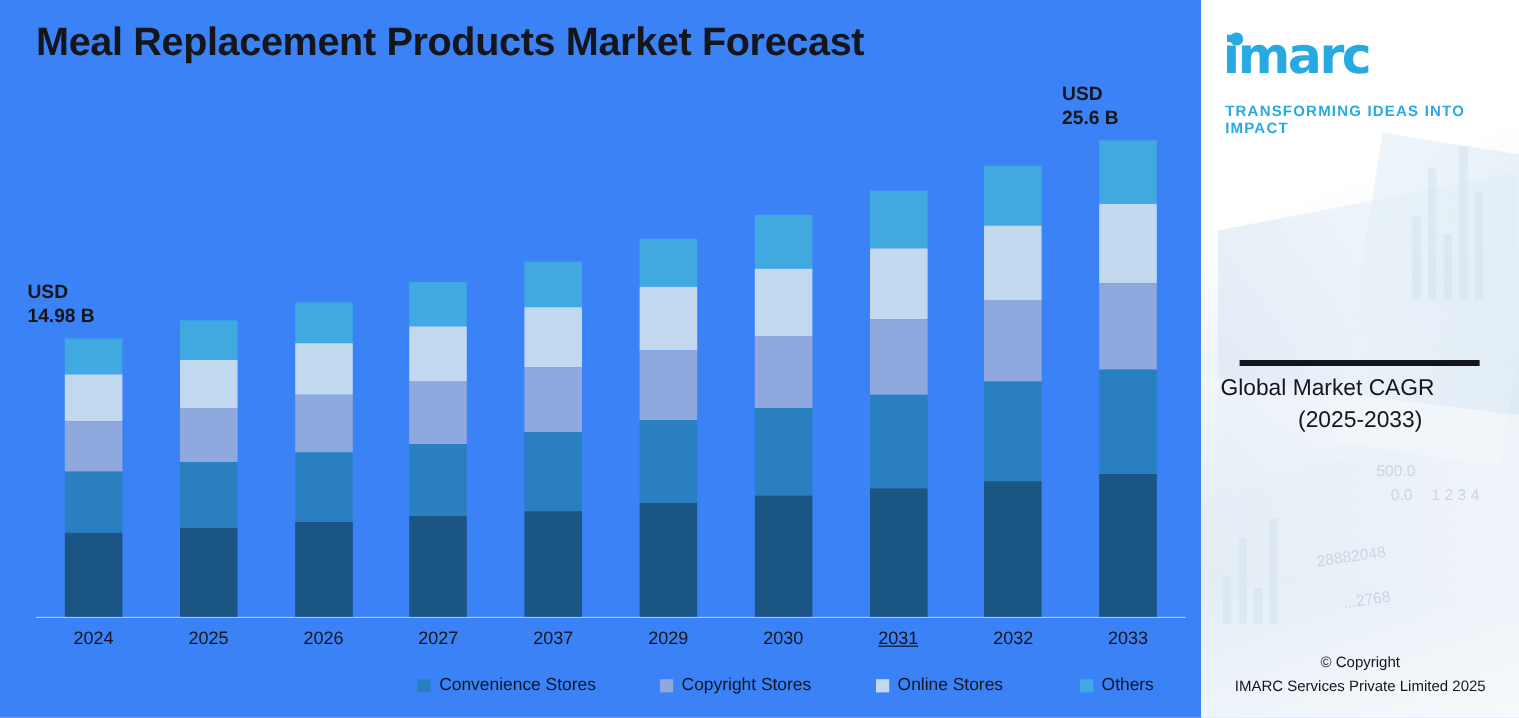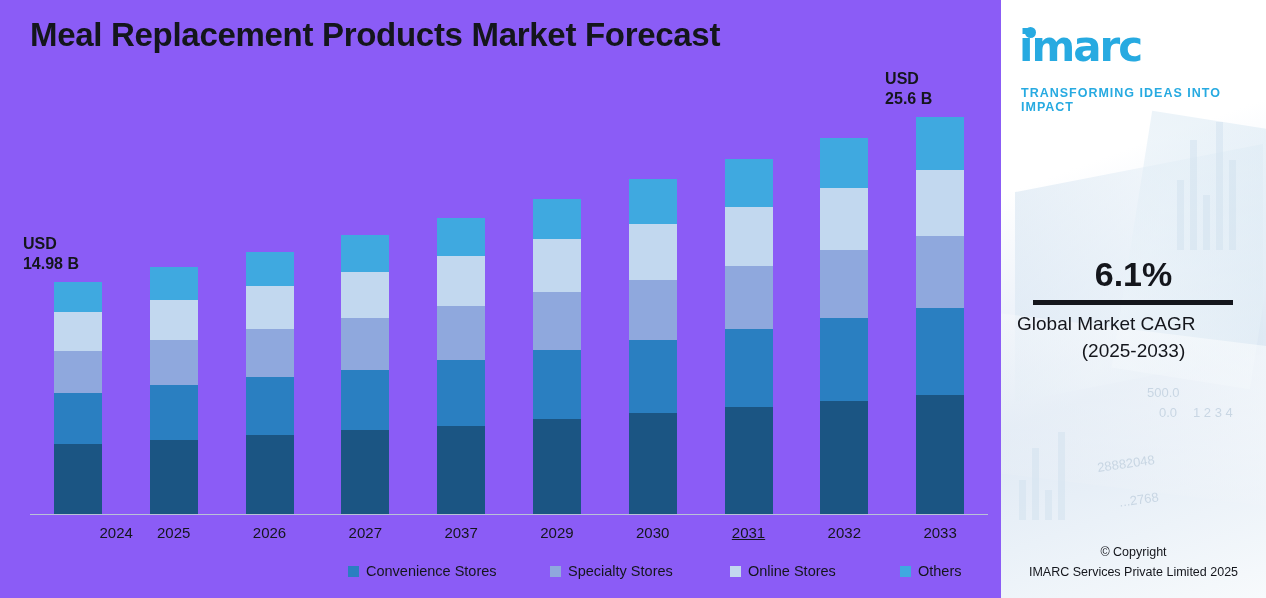--- a/index.html
+++ b/index.html
@@ -7,21 +7,21 @@
     width:1266px;height:598px;
     background:#e8edfa;
     font-family:"Liberation Sans", sans-serif;
     overflow:hidden;
   }
   #root{position:relative;width:1266px;height:598px;}
 
   
   #chart-panel{
     position:absolute;left:0;top:0;width:1001px;height:598px;
-    background:#8b5cf6;
+    background:#3b82f6;
   }
   #title{
     position:absolute;left:30px;top:16px;
     font-size:33px;font-weight:bold;color:#14161c;
     letter-spacing:-0.3px;
   }
   #subtitle{
     position:absolute;left:31px;top:62px;
     font-size:17px;color:#23262e;
   }
@@ -219,39 +219,39 @@
           <div>14.98 B</div>
         </div>
         <div class="cap-label" id="cap-last" style="left: 855.1px; top: -26.2741px;">
           <div>USD</div>
           <div>25.6 B</div>
         </div>
       </div>
     </div>
 
     <div id="xlabels">
-        <div class="xlab" style="left: -7.1px; text-align: right;">2024</div>
+        <div class="xlab" style="left: -7.1px;">2024</div>
         <div class="xlab" style="left: 88.7px;">2025</div>
         <div class="xlab" style="left: 184.5px;">2026</div>
         <div class="xlab" style="left: 280.3px;">2027</div>
         <div class="xlab" style="left: 376.1px;">2037</div>
         <div class="xlab" style="left: 471.9px;">2029</div>
         <div class="xlab" style="left: 567.7px;">2030</div>
         <div class="xlab" style="left: 663.5px; text-decoration: underline;">2031</div>
         <div class="xlab" style="left: 759.3px;">2032</div>
         <div class="xlab" style="left: 855.1px;">2033</div>
       </div>
     <div id="legend">
         <div class="lg-item" style="left: 318px;">
           <span class="lg-swatch" style="background: rgb(42, 127, 193);"></span>
           <span class="lg-text">Convenience Stores</span>
         </div>
         <div class="lg-item" style="left: 520px;">
           <span class="lg-swatch" style="background: rgb(143, 168, 221);"></span>
-          <span class="lg-text">Specialty Stores</span>
+          <span class="lg-text">Copyright Stores</span>
         </div>
         <div class="lg-item" style="left: 700px;">
           <span class="lg-swatch" style="background: rgb(194, 216, 239);"></span>
           <span class="lg-text">Online Stores</span>
         </div>
         <div class="lg-item" style="left: 870px;">
           <span class="lg-swatch" style="background: rgb(63, 169, 224);"></span>
           <span class="lg-text">Others</span>
         </div>
       </div>
@@ -282,21 +282,20 @@
     <div class="ghost-text" style="left:192px;top:405px;">1 2 3 4</div>
     <div class="ghost-text" style="left:96px;top:456px;transform:rotate(-8deg);">28882048</div>
     <div class="ghost-text" style="left:118px;top:492px;transform:rotate(-8deg);">...2768</div>
 
     <div id="logo">
       <div id="logo-word">imarc</div>
       <div id="logo-dot"></div>
       <div id="logo-tag">TRANSFORMING IDEAS INTO IMPACT</div>
     </div>
 
-    <div id="cagr-value">6.1%</div>
     <div id="cagr-rule"></div>
     <div id="cagr-label1">Global Market CAGR</div>
     <div id="cagr-label2">(2025-2033)</div>
 
     <div id="copyright">© Copyright</div>
     <div id="company">IMARC Services Private Limited 2025</div>
   </div>
 </div>
 
 </body></html>

